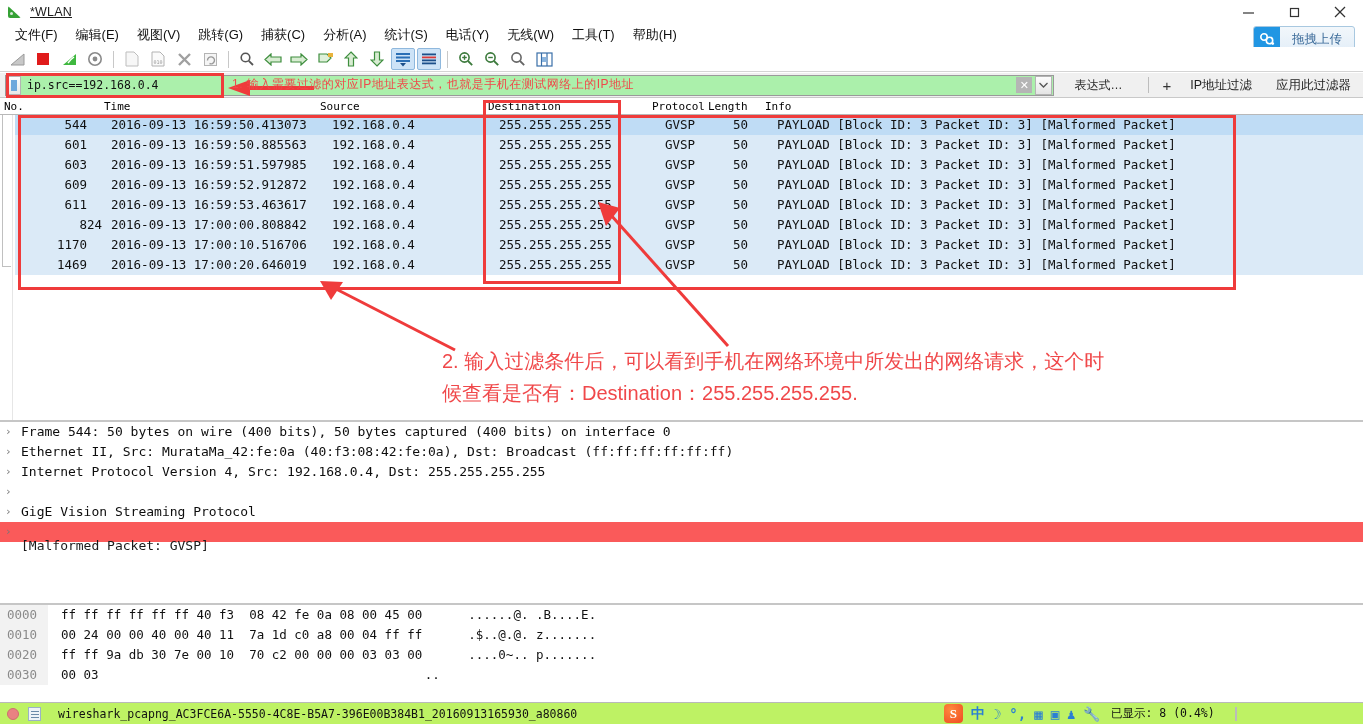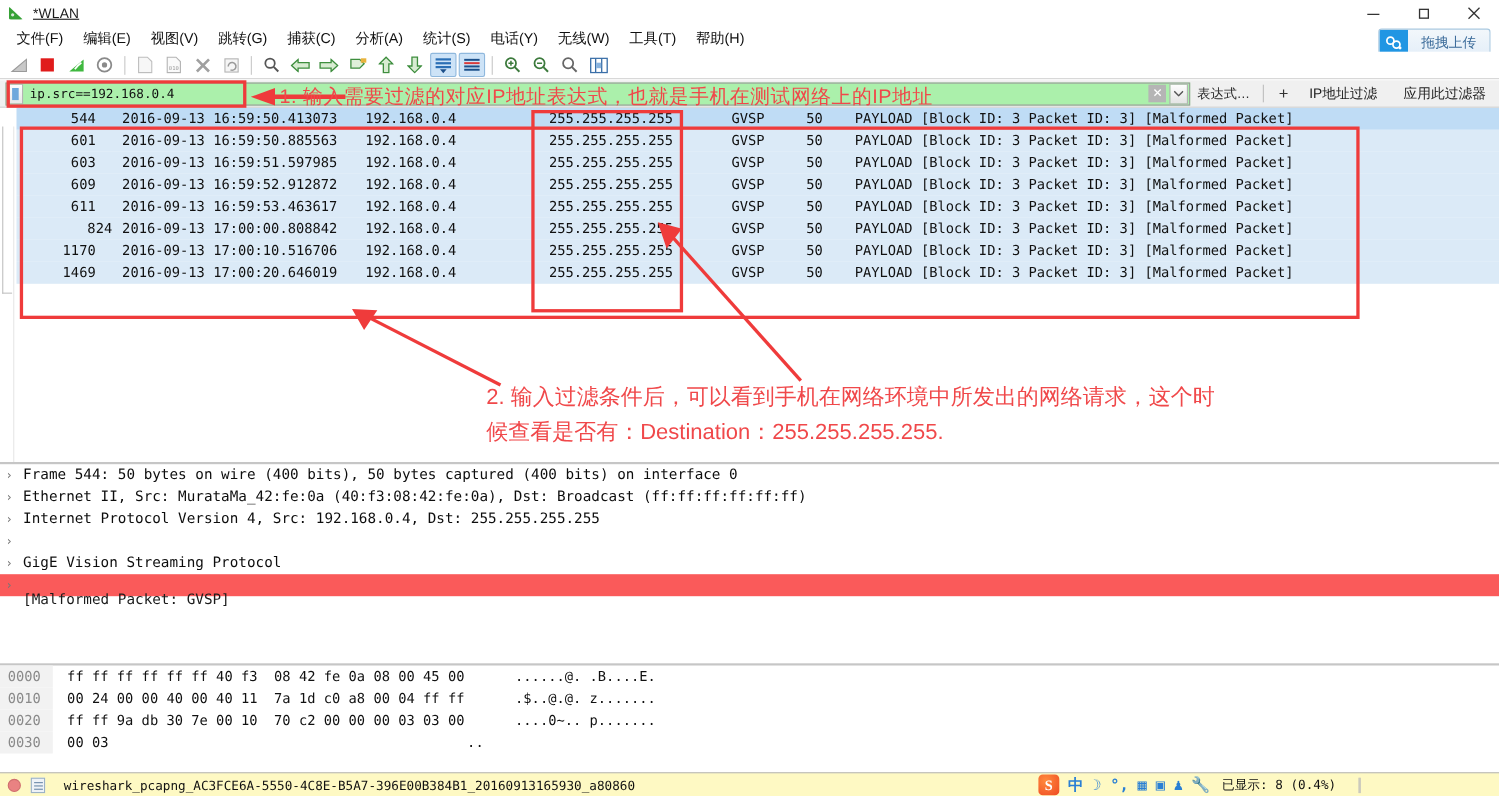--- a/index.html
+++ b/index.html
@@ -125,21 +125,21 @@
     display:flex; align-items:center; justify-content:center;
     font-size: 11px; line-height: 1;
   }
   .filter-arrow {
     width: 17px; height: 19px; margin-right: 1px;
     background: linear-gradient(#fdfdfd,#e4e4e4);
     border: 1px solid #b4b4b4;
     display:flex;align-items:center;justify-content:center;
   }
   .filter-expr {
-    font-size: 12px; color: #2b2b2b; padding: 0 6px; white-space: nowrap;
+    font-size: 12px; color: #2b2b2b; padding: 0 20px; white-space: nowrap;
   }
   .fb-sep { width:1px; height:16px; background:#bdbdbd; margin:0 6px; }
   .fb-plus { font-size: 15px; color: #333; padding: 0 7px; }
   .fb-btn { font-size: 12.5px; color: #1d1d1d; padding: 0 12px; white-space: nowrap; }
 
   
   .packetlist {
     position: absolute; left: 0; top: 98px; width: 1363px; height: 322px;
     background: #ffffff; overflow: hidden;
   }
@@ -178,21 +178,21 @@
     border: 1px solid #c0c0c0; border-top: none; border-right: none;
     background: transparent;
   }
 
   
   .anno {
     position: absolute; color: #f0484a;
     font-family: "Liberation Sans", sans-serif;
   }
   .anno-1 {
-    left: 254px; top: 76px; font-size: 18px; white-space: nowrap;
+    left: 232px; top: 76px; font-size: 12px; white-space: nowrap;
     letter-spacing: .5px;
   }
   .anno-2 {
     left: 442px; top: 345px; font-size: 20px; line-height: 32px;
     white-space: nowrap;
   }
   .redbox {
     position: absolute; border: 3px solid #ef3b3b; pointer-events: none;
   }
   .arrow-svg { position: absolute; pointer-events: none; }
@@ -223,21 +223,21 @@
   .boff {
     width: 48px; text-align: left; padding-left: 7px;
     color: #8a8a8a; background: #f2f2f2; height: 20px;
   }
   .bhex { margin-left: 13px; color: #111; white-space: pre; }
   .bascii { margin-left: 46px; color: #111; white-space: pre; }
 
   
   .statusbar {
     position: absolute; left: 0; top: 702px; width: 1363px; height: 22px;
-    background: #fef9c3; border-top: 1px solid #b9b9b9;
+    background: #bef264; border-top: 1px solid #b9b9b9;
     display: flex; align-items: center;
     font-family: "DejaVu Sans Mono", monospace; font-size: 11.5px;
   }
   .sb-icons { display: flex; align-items: center; margin-left: 7px; }
   .sb-circle { width: 12px; height: 12px; border-radius: 50%; background: #e98282; border: 1px solid #cf6f6f; }
   .sb-note {
     width: 13px; height: 14px; margin-left: 9px; background: #eef2f7;
     border: 1px solid #9bb2c6; position: relative;
   }
   .sb-note:after {
@@ -456,20 +456,29 @@
       </div>
     </div>
     <span class="filter-expr">表达式…</span>
     <div class="fb-sep"></div>
     <span class="fb-plus">+</span>
     <span class="fb-btn">IP地址过滤</span>
     <span class="fb-btn">应用此过滤器</span>
   </div>
 
   <div class="packetlist">
+    <div class="plist-header">
+      <span class="col" style="left:4px">No.</span>
+      <span class="col" style="left:104px">Time</span>
+      <span class="col" style="left:320px">Source</span>
+      <span class="col" style="left:488px">Destination</span>
+      <span class="col" style="left:652px">Protocol</span>
+      <span class="col" style="left:708px">Length</span>
+      <span class="col" style="left:765px">Info</span>
+    </div>
 
     <div class="plist-scroll">
       <div class="thumb"></div>
     </div>
 
     <div class="plist-rows">
 
       <div class="prow first">
         <span class="c c-no" style="left:0px">544</span>
         <span class="c c-time" style="left:82px">2016-09-13 16:59:50.413073</span>

